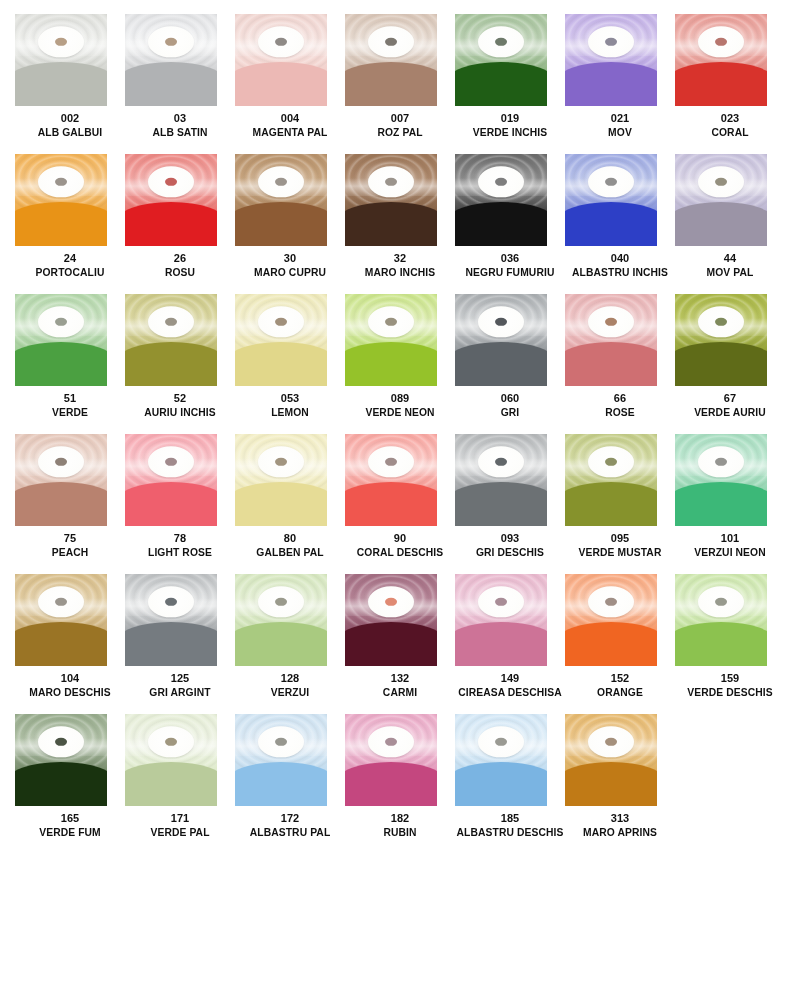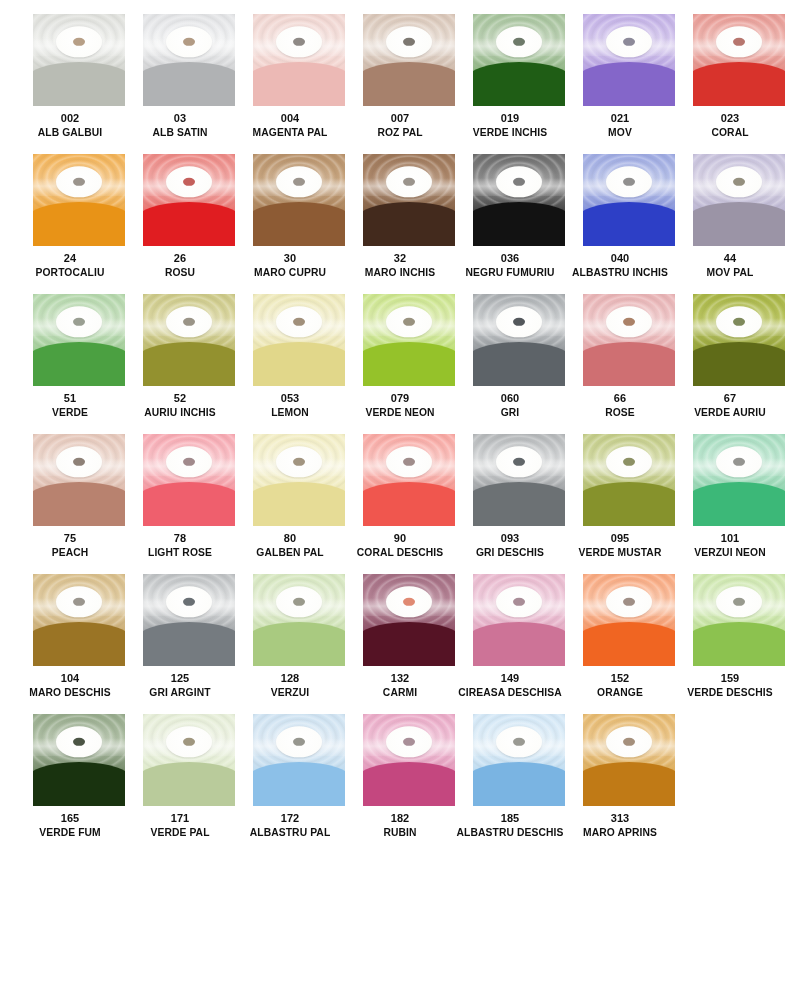--- a/index.html
+++ b/index.html
@@ -24,21 +24,21 @@
     justify-content: center;
     padding-top: 14px;
     box-sizing: border-box;
   }
 
   .swatch-cell {
     width: 110px;
     height: 140px;
     display: flex;
     flex-direction: column;
-    align-items: flex-end;
+    align-items: flex-start;
     box-sizing: border-box;
   }
 
   
   .spool {
     position: relative;
     width: 92px;
     height: 92px;
     overflow: hidden;
     background: #ffffff;
@@ -384,21 +384,21 @@
     <div class="swatch-cell">
       <div class="spool" style="--c-main: #95c22a; --c-light: #dcecae; --c-top: #cbe58c; --c-mid: #bade70; --c-hub: #99927f;">
         <div class="spool-coil">
           <div class="spool-rings"></div>
           <div class="spool-sheen"></div>
         </div>
         <div class="spool-band"></div>
         <div class="spool-disc"></div>
         <div class="spool-hub"></div>
       </div>
-      <div class="swatch-code">079</div>
+      <div class="swatch-code">089</div>
       <div class="swatch-name" style="transform: scaleX(0.981818);">VERDE NEON</div>
     </div>
     <div class="swatch-cell">
       <div class="spool" style="--c-main: #5d6368; --c-light: #cfd2d4; --c-top: #a9adb0; --c-mid: #8b9094; --c-hub: #54585c;">
         <div class="spool-coil">
           <div class="spool-rings"></div>
           <div class="spool-sheen"></div>
         </div>
         <div class="spool-band"></div>
         <div class="spool-disc"></div>

